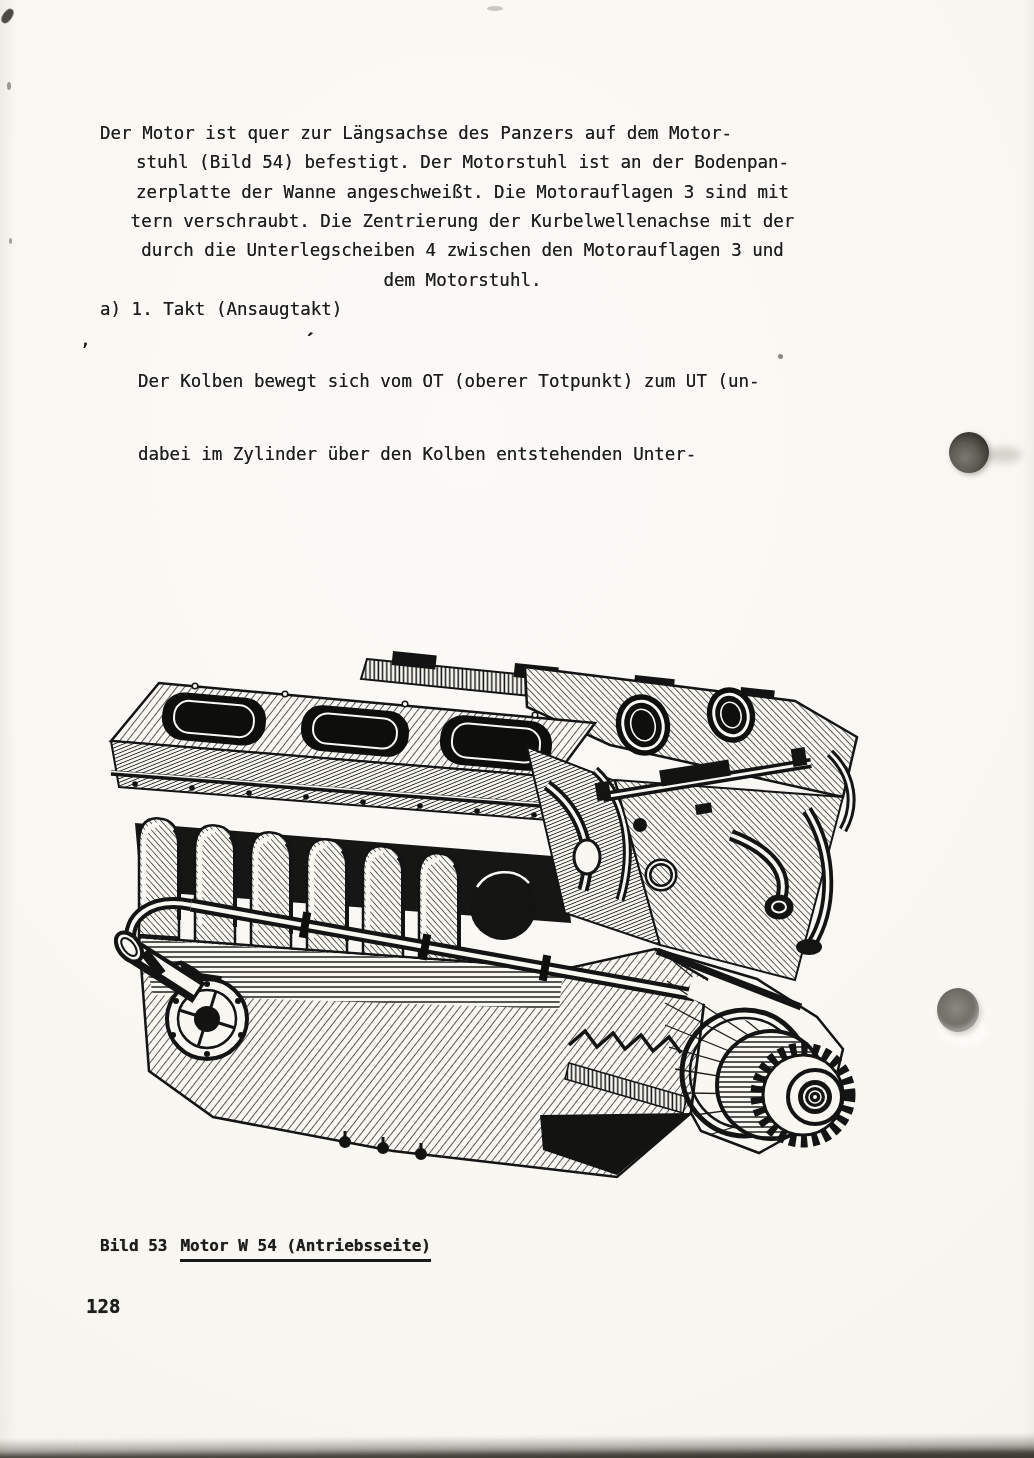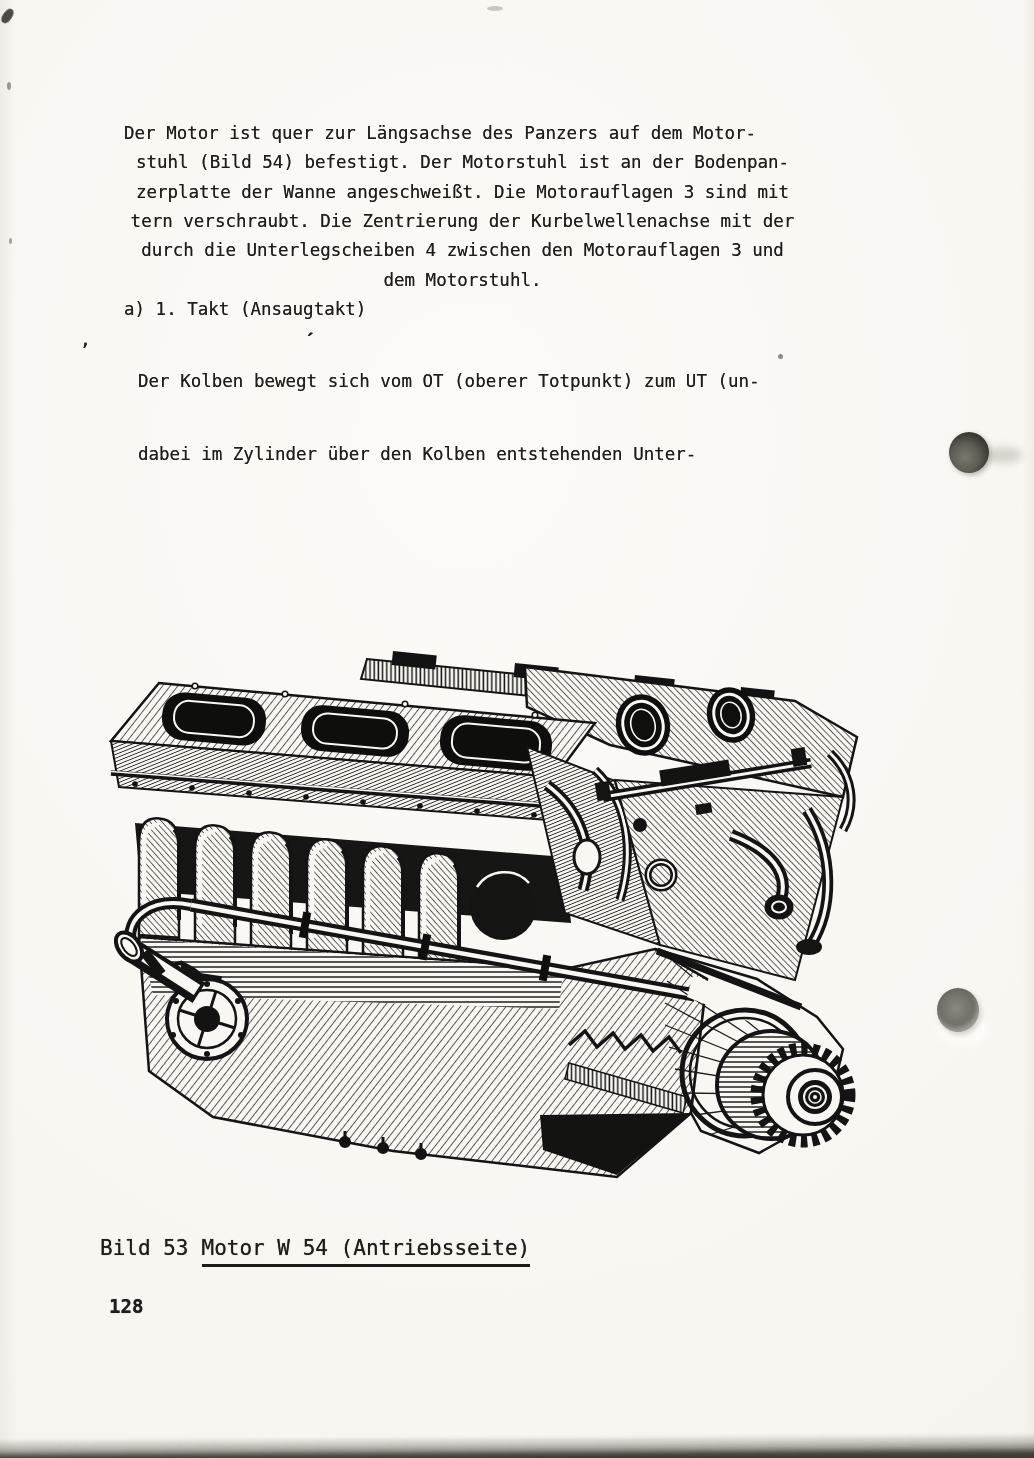--- a/index.html
+++ b/index.html
@@ -7,29 +7,29 @@
     position:relative;width:1034px;height:1458px;overflow:hidden;
     background:
       linear-gradient(90deg,#edebe4 0px,rgba(237,235,228,0) 16px),
       linear-gradient(270deg,#efede6 0px,rgba(239,237,230,0) 12px),
       radial-gradient(140% 120% at 45% 30%, #fbfaf6 0%, #f7f6f1 55%, #f0efe8 100%);
     font-family:"DejaVu Sans Mono","Liberation Mono",monospace;
     color:#1d1d1b;
   }
   .textblock{position:absolute;left:100px;top:123px;width:720px;}
   .line{height:29.35px;white-space:pre;font-size:17.5px;
-        text-shadow:0 0 0.6px rgba(25,25,23,.75);margin-left:24px;}
+        text-shadow:0 0 0.6px rgba(25,25,23,.75);}
   .i1{margin-left:5px;text-align:center;}
   .i2{margin-left:38px;margin-top:43px;}
   .figure{position:absolute;left:95px;top:645px;width:790px;height:565px;}
-  .caption{position:absolute;left:100px;top:1236px;font-size:21px;font-weight:normal;
+  .caption{position:absolute;left:100px;top:1236px;font-size:16px;font-weight:bold;
            white-space:pre;text-shadow:0 0 0.7px rgba(20,20,18,.8);}
   .caption .u{margin-left:13px;display:inline-block;padding-bottom:4px;
               border-bottom:3.5px solid #1a1a18;}
-  .pagenum{position:absolute;left:109px;top:1295px;font-size:19px;font-weight:bold;
+  .pagenum{position:absolute;left:86px;top:1295px;font-size:19px;font-weight:bold;
            text-shadow:0 0 0.7px rgba(20,20,18,.8);}
   .hole1{position:absolute;left:949px;top:432px;width:40px;height:41px;border-radius:50%;
     background:radial-gradient(circle at 40% 62%, #7b786f 0%, #5f5c55 40%, #383630 72%, #2c2b27 100%);
     box-shadow:2px 2px 5px rgba(130,127,117,.55);}
   .hole1smear{position:absolute;left:986px;top:447px;width:36px;height:16px;border-radius:50%;
     background:#b6b3a9;filter:blur(4px);opacity:.55;}
   .hole2halo{position:absolute;left:938px;top:1014px;width:50px;height:32px;border-radius:50%;
     background:#fdfcf8;filter:blur(3px);opacity:.95;}
   .hole2{position:absolute;left:937px;top:988px;width:42px;height:44px;border-radius:50%;
     background:radial-gradient(circle at 46% 46%, #8b8880 0%, #73706a 48%, #55524b 82%, #4a4841 100%);

